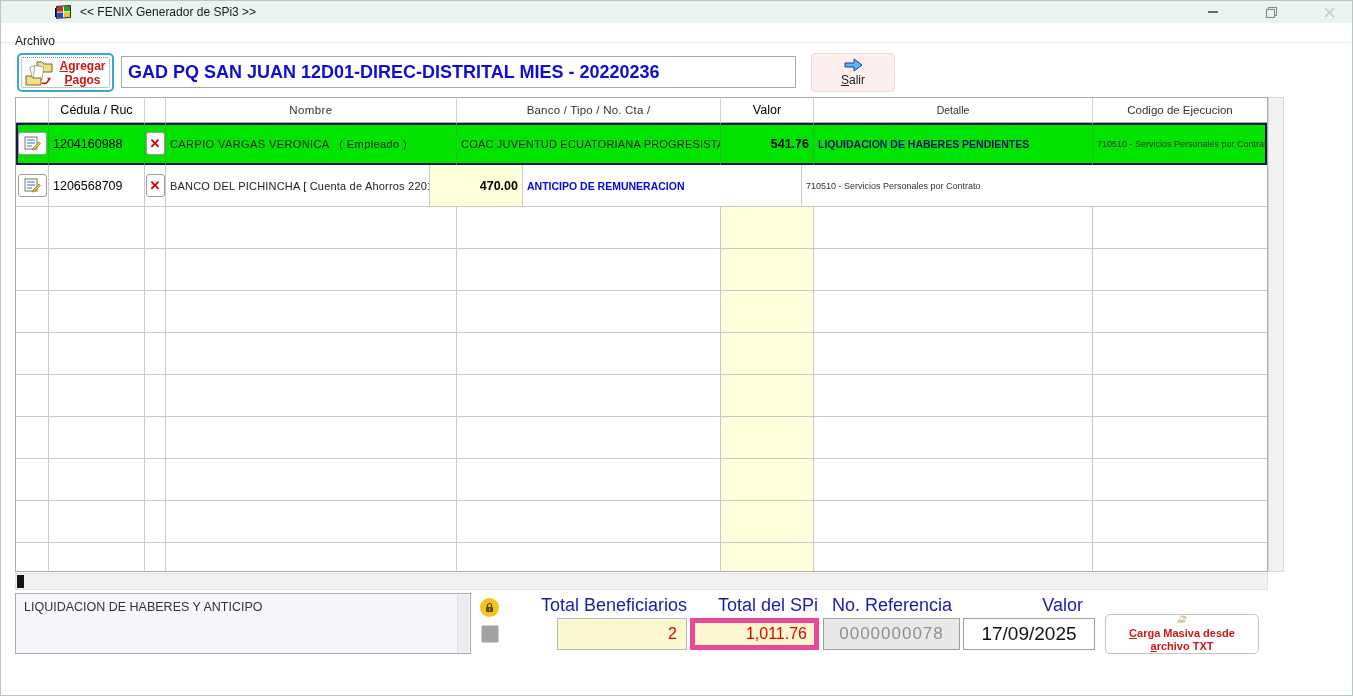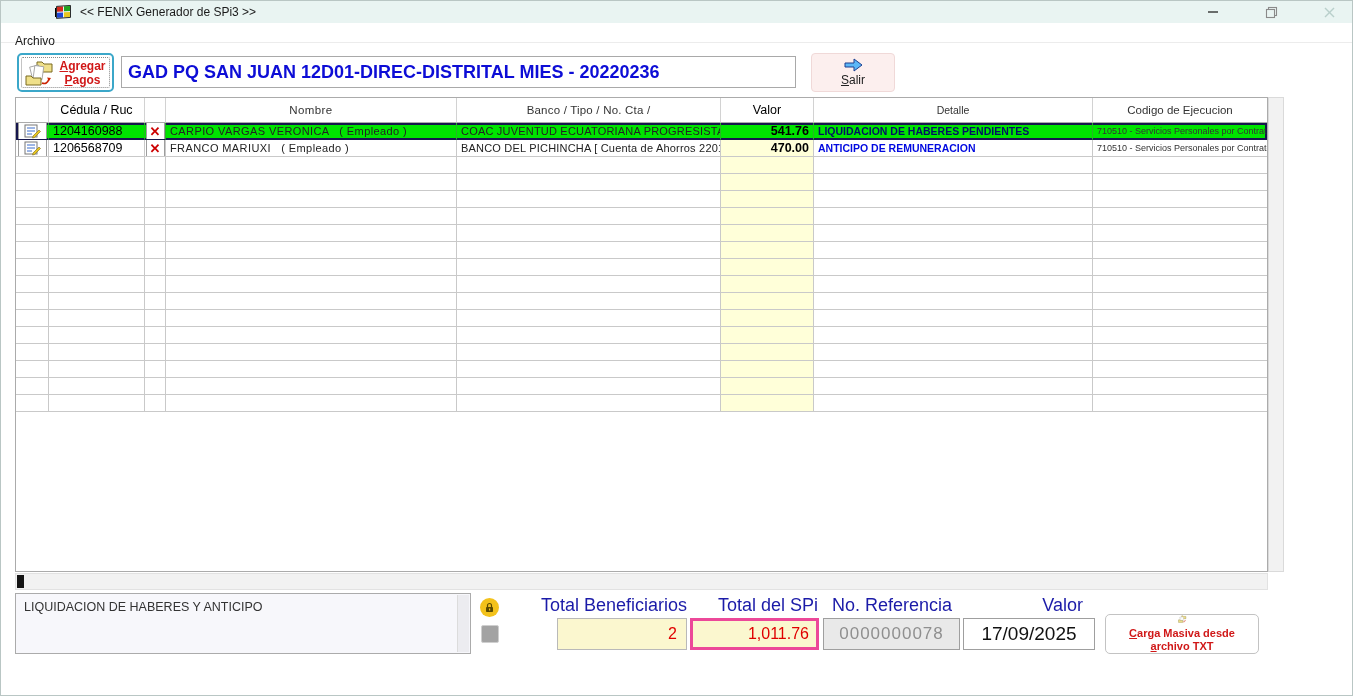--- a/index.html
+++ b/index.html
@@ -29,21 +29,21 @@
     font-family:"Liberation Sans",sans-serif; font-weight:bold; font-size:18px; color:#0d0dd6; padding:0 6px; background:#fff; }
   .btn-salir { position:absolute; left:810px; top:52px; width:84px; height:39px; background:#fcefee; border:1px solid #f0d9d8;
     border-radius:4px; display:flex; flex-direction:column; align-items:center; justify-content:center; gap:1px; cursor:pointer; }
   .salir-label { font-size:12px; color:#222; }
   .salir-label::first-letter { text-decoration:underline; }
   
   .grid { position:absolute; left:14px; top:96px; width:1253px; height:475px; border:1px solid #ababab; background:#fff; overflow:hidden; }
   .ghead { display:flex; height:25px; background:#fff; }
   .ghcell { border-right:1px solid #d2d2d2; border-bottom:1px solid #ababab; font-size:11.5px; color:#333;
     display:flex; align-items:center; justify-content:center; overflow:hidden; white-space:nowrap; }
-  .grow { display:flex; height:17px; background:#fff; }
+  .grow { display:flex; height:42px; background:#fff; }
   .gcell { border-right:1px solid #c9c9c9; border-bottom:1px solid #c9c9c9; overflow:hidden; white-space:pre;
     display:flex; align-items:center; font-size:11px; color:#222; padding:0 4px; }
   .c-icon { width:33px; flex:0 0 33px; justify-content:center; padding:0; }
   .c-ced  { width:96px; flex:0 0 96px; font-size:12.5px; color:#000; }
   .c-del  { width:21px; flex:0 0 21px; justify-content:center; padding:0; }
   .c-nom  { width:291px; flex:0 0 291px; letter-spacing:0.4px; }
   .c-ban  { width:264px; flex:0 0 264px; letter-spacing:0.2px; }
   .c-val  { width:93px;  flex:0 0 93px; justify-content:flex-end; font-weight:bold; font-size:12.5px; color:#000; }
   .c-det  { width:279px; flex:0 0 279px; font-weight:bold; font-size:10.5px; }
   .c-cod  { flex:1 1 auto; font-size:9px; color:#333; border-right:none; }
@@ -64,21 +64,21 @@
   .desc-scroll { position:absolute; right:1px; top:1px; bottom:1px; width:12px; background:#ececf0; border-left:1px solid #dcdcdc; }
   .lock { position:absolute; left:479px; top:597px; width:19px; height:19px; border-radius:50%; background:#f3c21b; display:flex; align-items:center; justify-content:center; }
   .gray-sq { position:absolute; left:480px; top:624px; width:18px; height:18px; background:#a3a3a3; border:1px solid #cfcfcf; border-radius:2px; }
   .f-label { position:absolute; top:594px; height:22px; font-size:18px; color:#1b1ba8; white-space:nowrap; }
   .lbl-tb { left:500px; width:186px; text-align:right; }
   .lbl-ts { left:645px; width:172px; text-align:right; }
   .lbl-nr { left:822px; width:138px; text-align:center; }
   .lbl-fe { left:960px; width:130px; text-align:right; padding-right:8px; }
   .f-field { position:absolute; top:617px; height:32px; display:flex; align-items:center; }
   .f-tb { left:556px; width:130px; background:#fbf7cf; border:1px solid #b9b9b9; justify-content:flex-end; padding-right:9px; color:#e00000; font-size:16px; }
-  .f-ts { left:689px; width:129px; background:#fbf7cf; border:3px solid #ec4899; justify-content:flex-end; padding-right:7px; color:#e00000; font-size:16px; }
+  .f-ts { left:689px; width:129px; background:#fbf7cf; border:5px solid #ec4899; justify-content:flex-end; padding-right:7px; color:#e00000; font-size:16px; }
   .f-nr { left:822px; width:137px; background:#e9e9e9; border:1px solid #9f9f9f; justify-content:center; color:#8f8f8f; font-size:17px; letter-spacing:1px; }
   .f-fe { left:962px; width:132px; background:#ffffff; border:1px solid #9f9f9f; justify-content:center; color:#111; font-size:19px; }
   .btn-carga { position:absolute; left:1104px; top:613px; width:154px; height:40px; background:#fff; border:1px solid #c3c3c3;
     border-radius:5px; display:flex; align-items:center; justify-content:center; gap:4px; cursor:pointer;flex-direction:column; }
   .carga-label { color:#d01818; font-weight:bold; font-size:11px; line-height:13px; text-align:center; }
 </style>
 </head>
 <body>
 
 <div id="app">
@@ -192,21 +192,20 @@
             <path d="M9 12 l6 -6 l1.5 1.5 l-6 6 l-2 0.5 z" fill="#e8c61e" stroke="#8a7a2a" stroke-width="0.7"></path>
           </svg>
         </span>
       </div>
       <div class="gcell c-ced">1206568709</div>
       <div class="gcell c-del">
         <span class="mini-btn del-btn">
           <span>✕</span>
         </span>
       </div>
-      <div class="gcell c-nom">FRANCO MARIUXI   ( Empleado )</div>
       <div class="gcell c-ban">BANCO DEL PICHINCHA [ Cuenta de Ahorros 2201054700 ]</div>
       <div class="gcell c-val yellow">470.00</div>
       <div class="gcell c-det det-blue">ANTICIPO DE REMUNERACION</div>
       <div class="gcell c-cod">710510 - Servicios Personales por Contrato</div>
     </div>
 
     <div id="empty-rows">
         <div class="grow">
           <div class="gcell c-icon"></div>
           <div class="gcell c-ced"></div>

